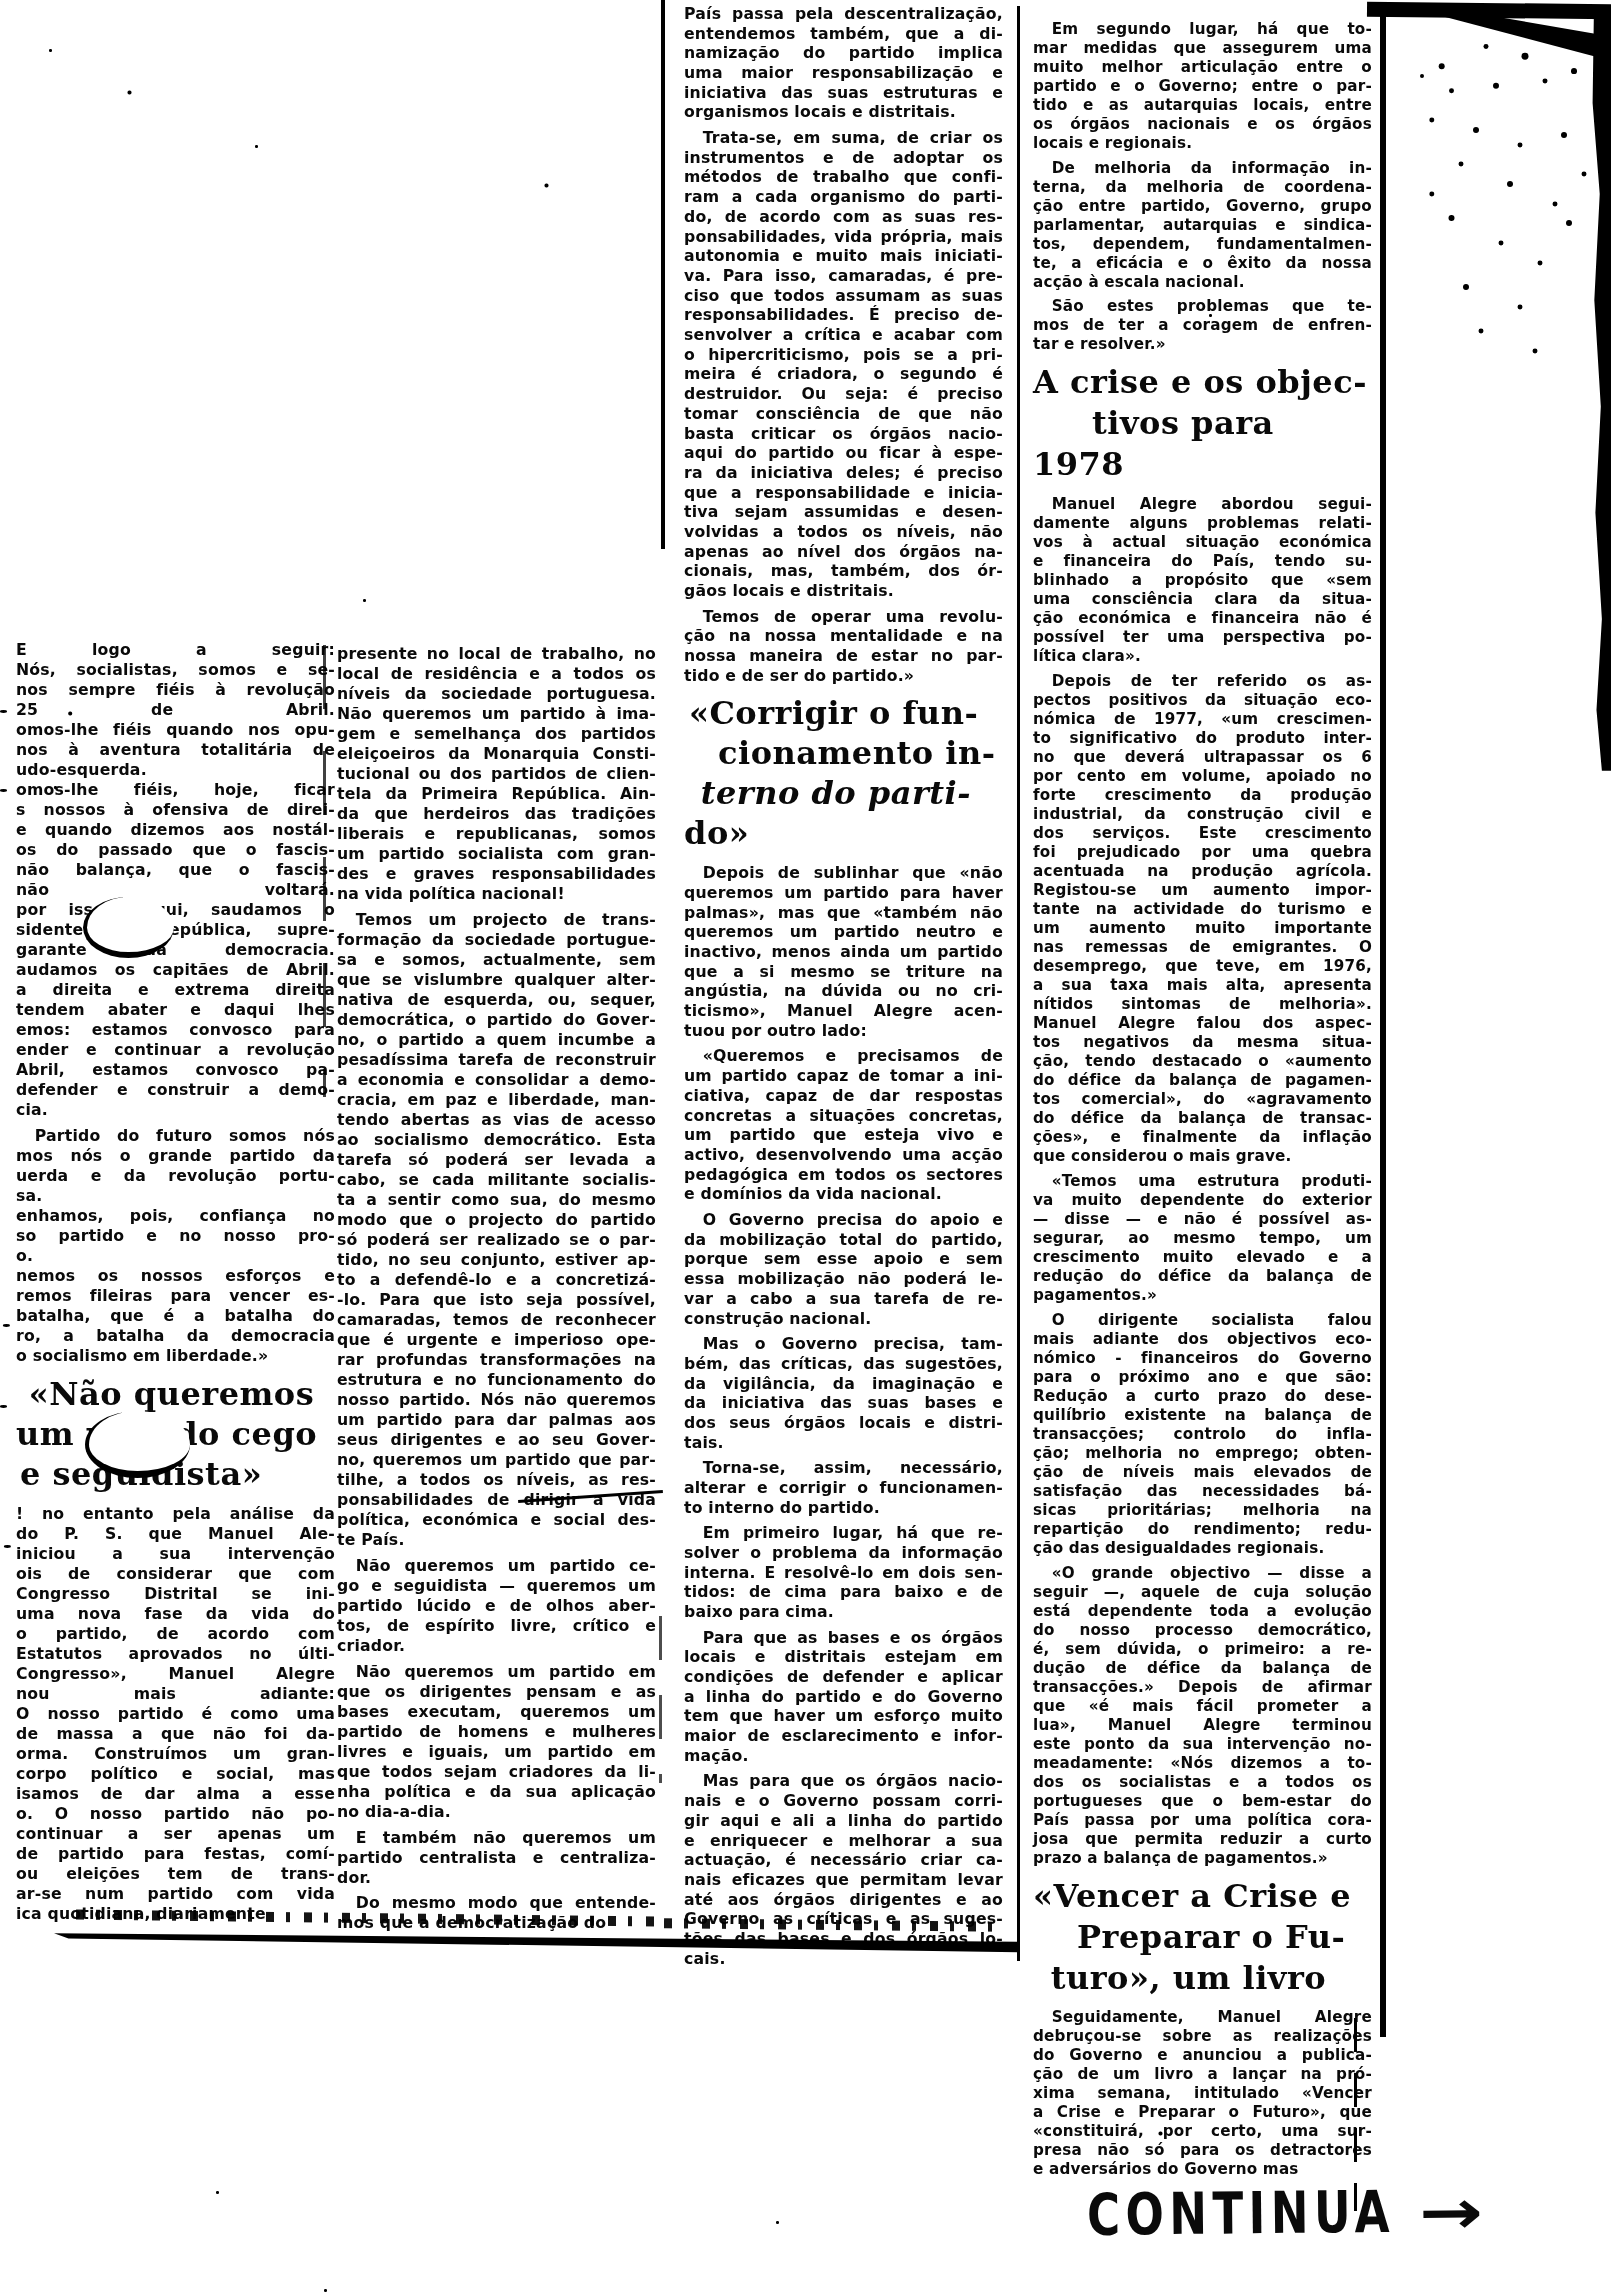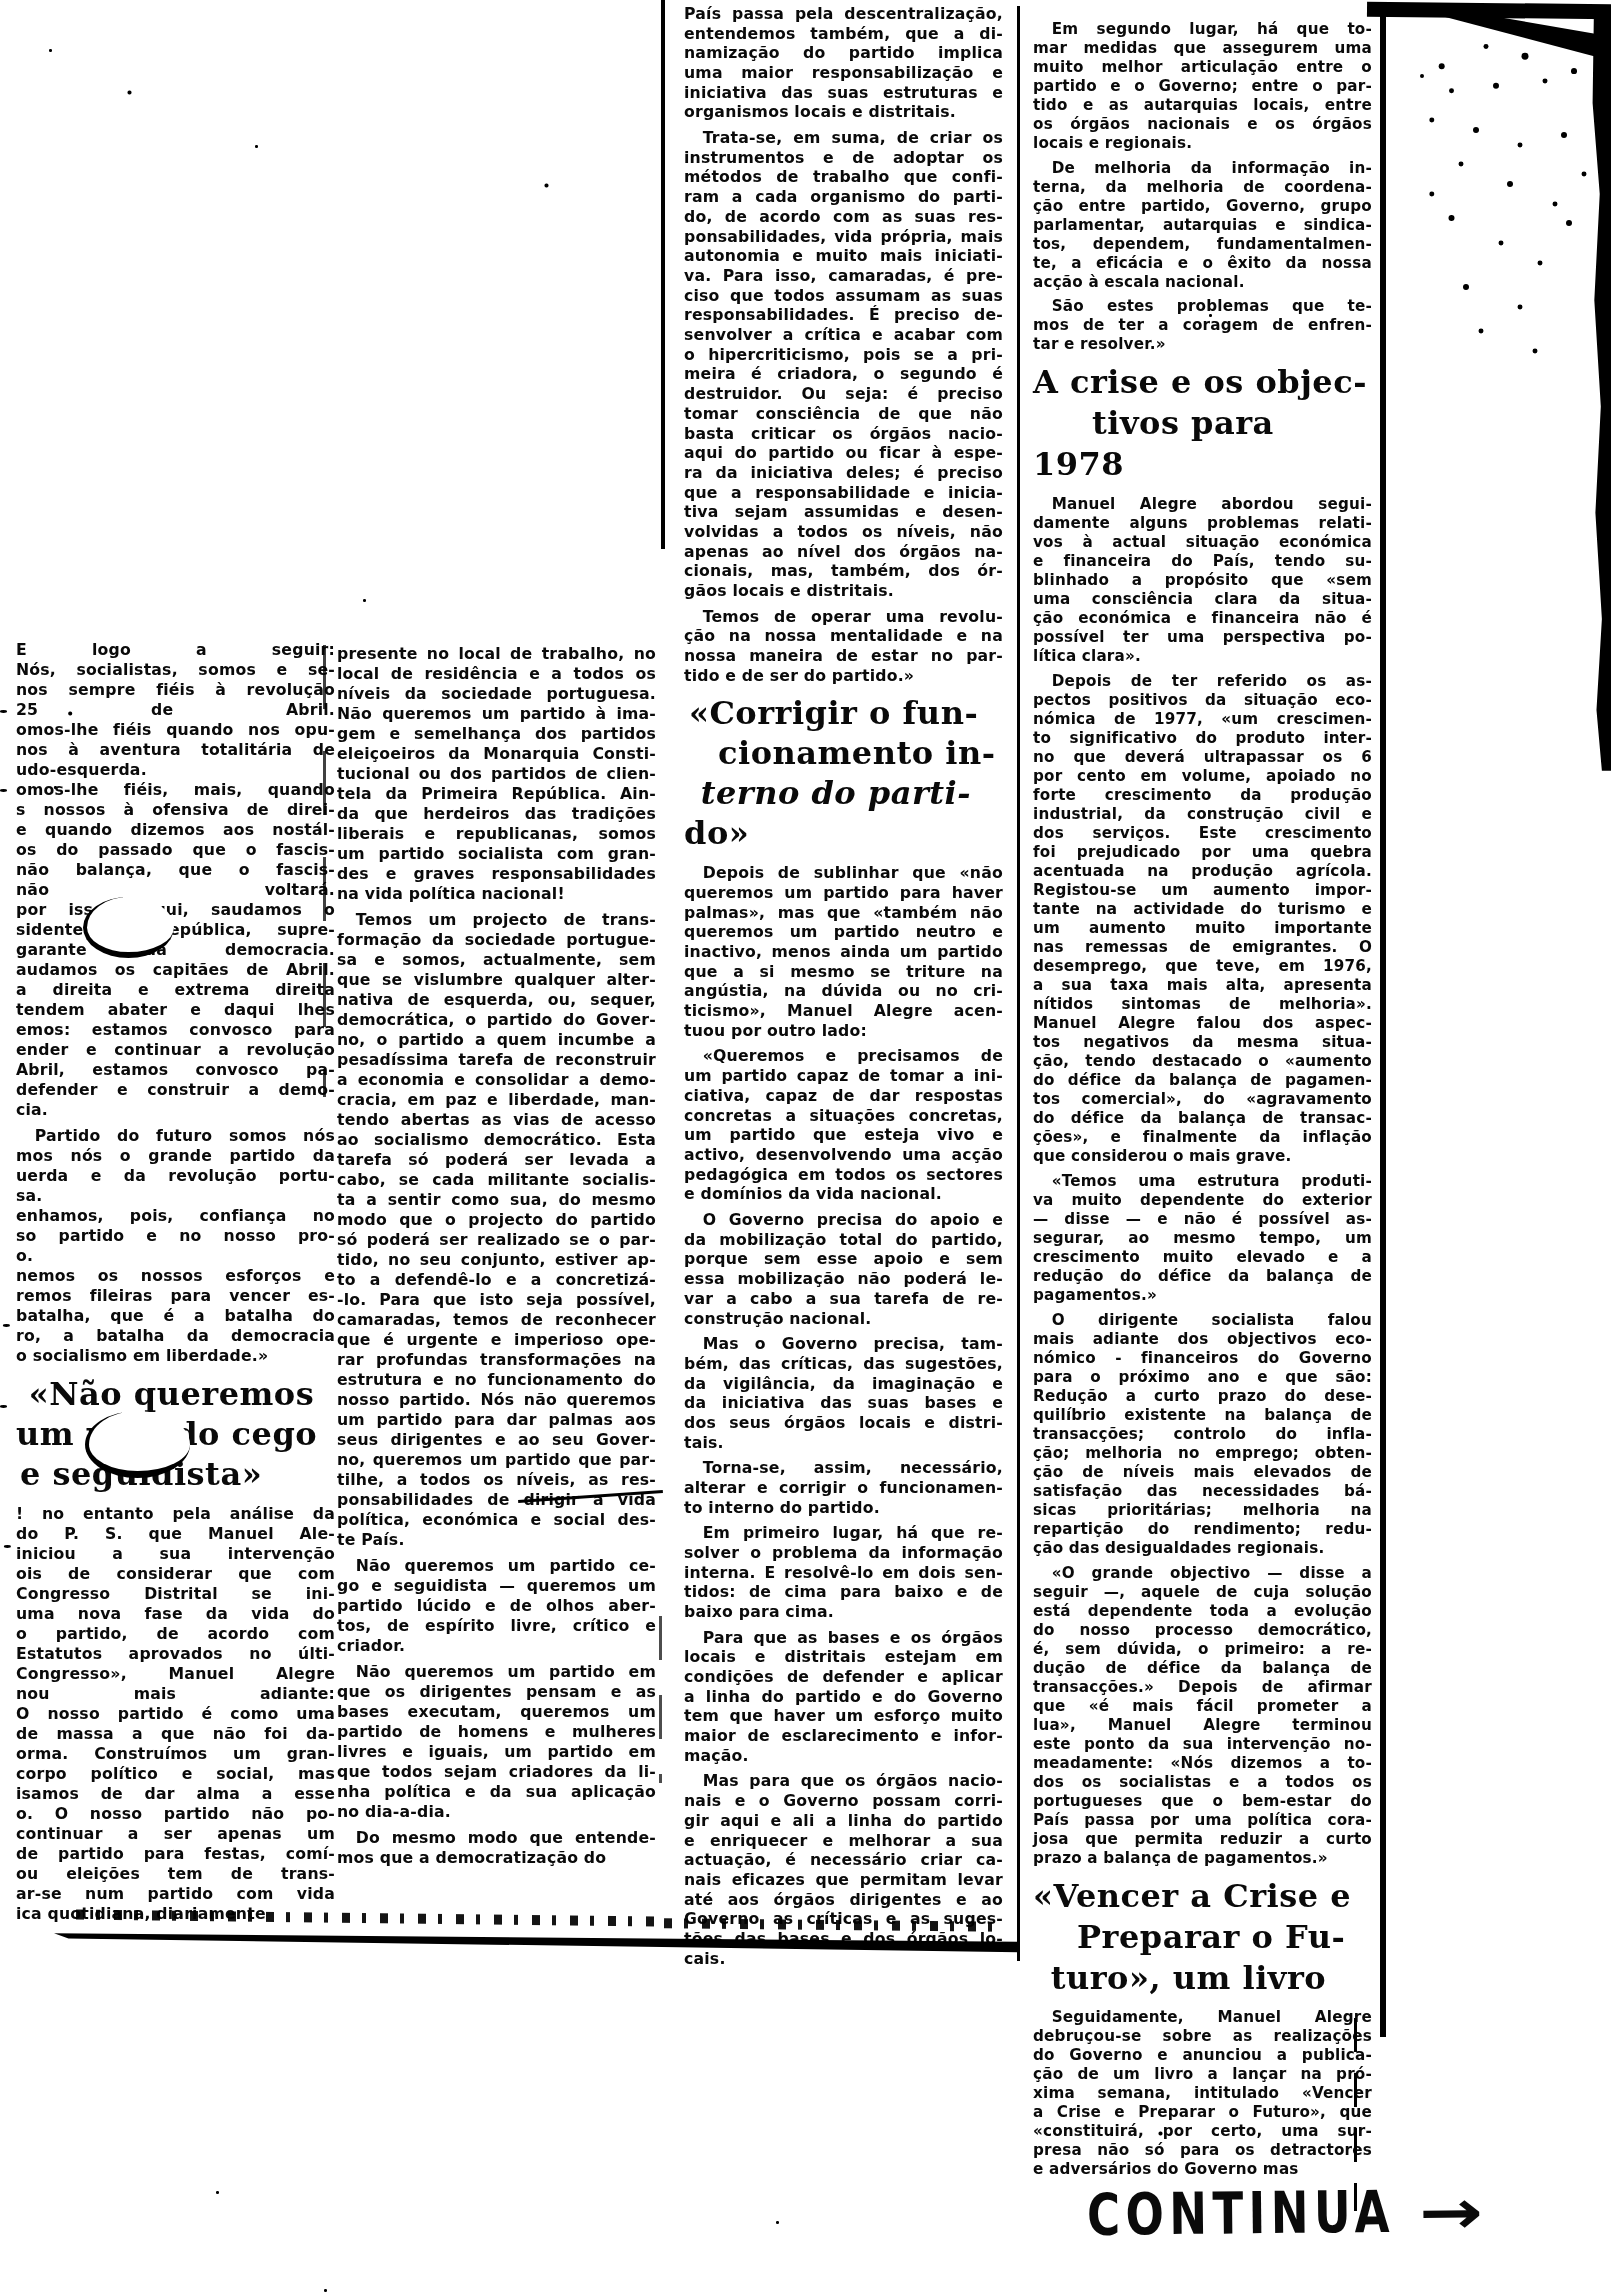--- a/index.html
+++ b/index.html
@@ -96,21 +96,21 @@
 
   <div class="col" id="col1">
       <div class="block p">
         <div class="line">E logo a seguir:</div>
         <div class="line">Nós, socialistas, somos e se-</div>
         <div class="line">nos sempre fiéis à revolução</div>
         <div class="line">25 de Abril.</div>
         <div class="line">omos-lhe fiéis quando nos opu-</div>
         <div class="line">nos à aventura totalitária de</div>
         <div class="line">udo-esquerda.</div>
-        <div class="line">omos-lhe fiéis, mais, quando</div>
+        <div class="line">omos-lhe fiéis, hoje, ficar</div>
         <div class="line">s nossos à ofensiva de direi-</div>
         <div class="line">e quando dizemos aos nostál-</div>
         <div class="line">os do passado que o fascis-</div>
         <div class="line">não balança, que o fascis-</div>
         <div class="line">não voltará.</div>
         <div class="line">por isso, daqui, saudamos o</div>
         <div class="line">sidente da República, supre-</div>
         <div class="line">garante da democracia.</div>
         <div class="line">audamos os capitães de Abril.</div>
         <div class="line">a direita e extrema direita</div>
@@ -225,20 +225,25 @@
         <div class="line first">Não queremos um partido em</div>
         <div class="line">que os dirigentes pensam e as</div>
         <div class="line">bases executam, queremos um</div>
         <div class="line">partido de homens e mulheres</div>
         <div class="line">livres e iguais, um partido em</div>
         <div class="line">que todos sejam criadores da li-</div>
         <div class="line">nha política e da sua aplicação</div>
         <div class="line last">no dia-a-dia.</div>
       </div>
       <div class="block p">
+        <div class="line first">E também não queremos um</div>
+        <div class="line">partido centralista e centraliza-</div>
+        <div class="line last">dor.</div>
+      </div>
+      <div class="block p">
         <div class="line first">Do mesmo modo que entende-</div>
         <div class="line last">mos que a democratização do</div>
       </div>
     </div>
   <div class="col" id="col3">
       <div class="block p">
         <div class="line">País passa pela descentralização,</div>
         <div class="line">entendemos também, que a di-</div>
         <div class="line">namização do partido implica</div>
         <div class="line">uma maior responsabilização e</div>

